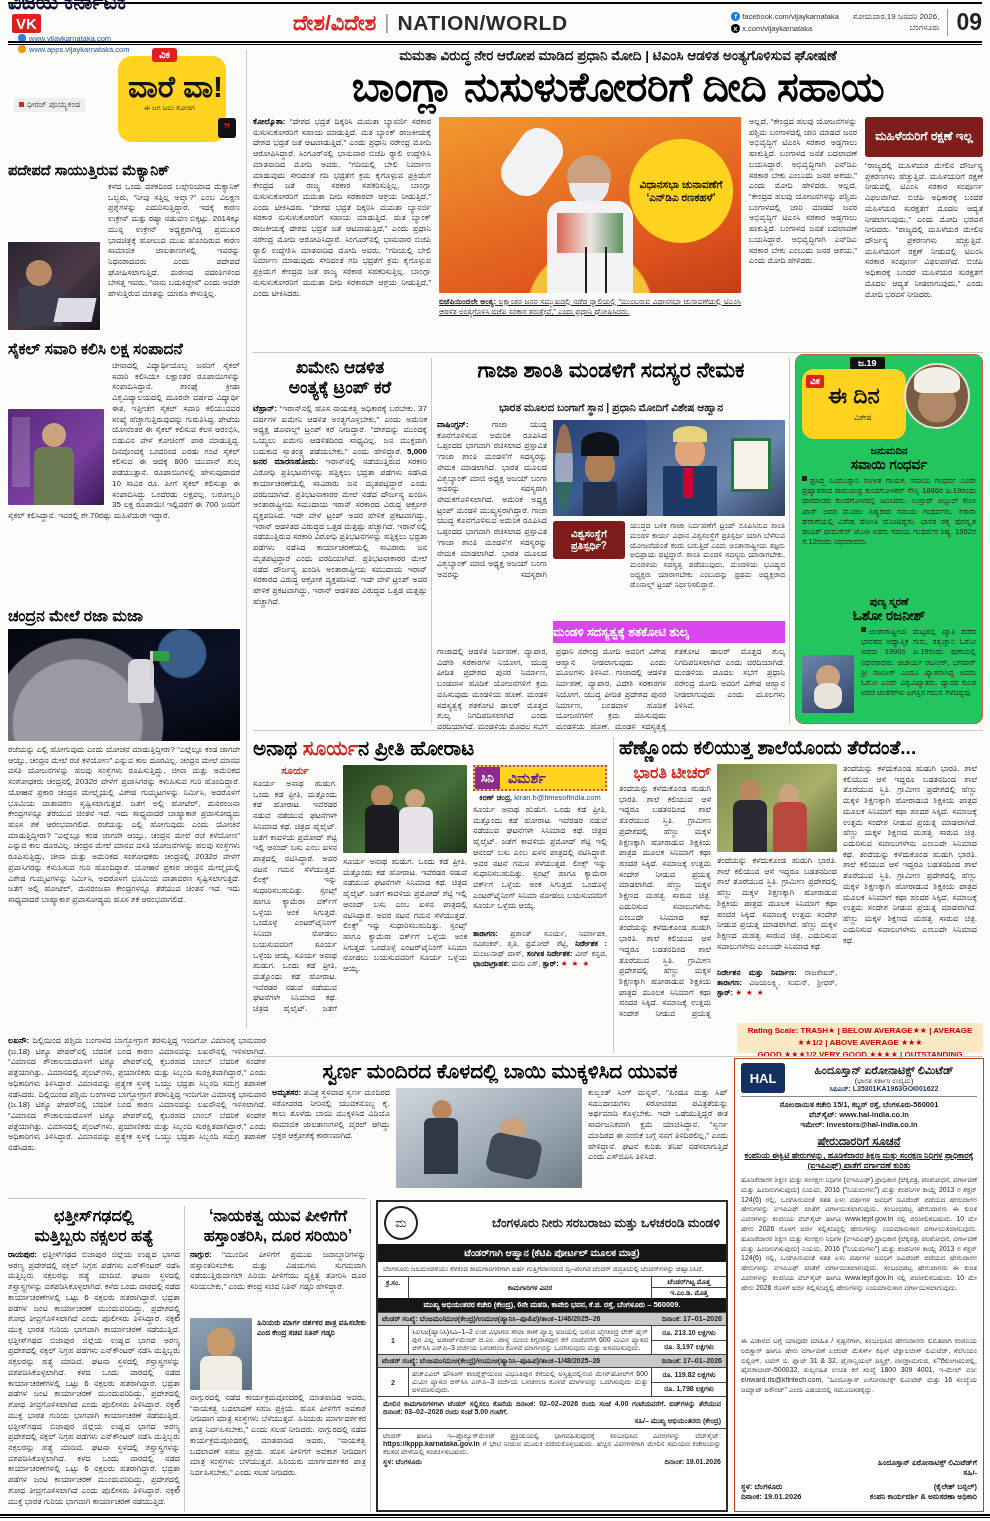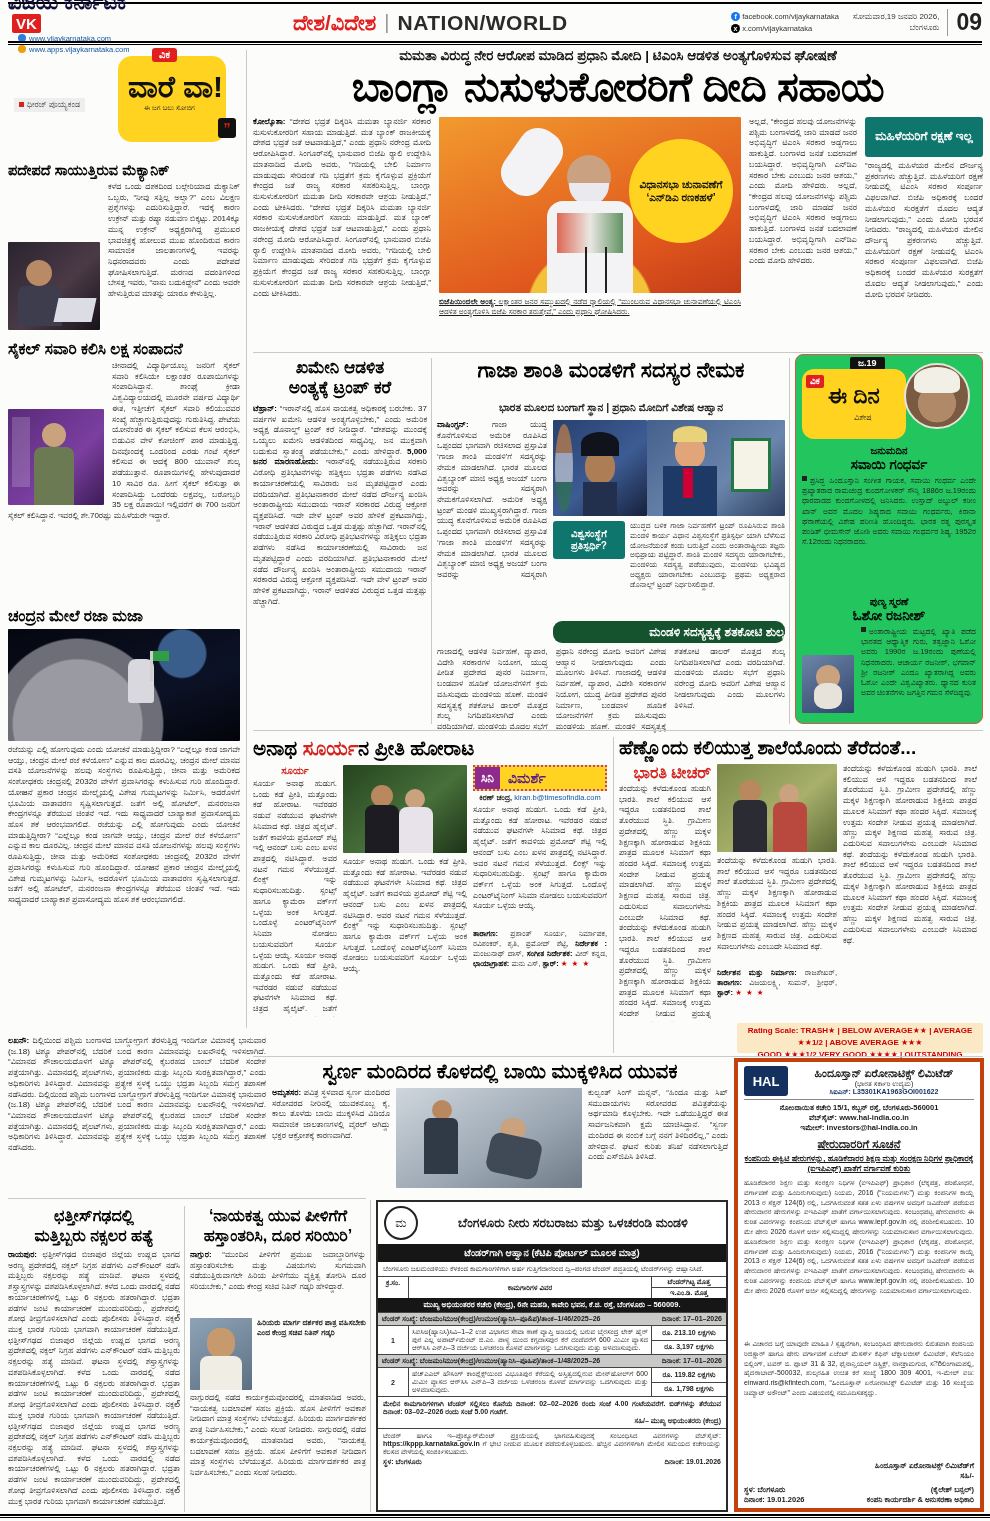--- a/index.html
+++ b/index.html
@@ -20,22 +20,22 @@
   .urls .ic{display:inline-block;width:8px;height:8px;border-radius:50%;margin-right:3px;vertical-align:-1px;}
   .sec-kn{color:#e01f1f;font-weight:bold;font-size:21px;}
   .sec-en{color:#2b2b2b;font-weight:bold;font-size:21px;letter-spacing:.5px;}
   .soc{font-size:7.5px;color:#333;line-height:1.6;}
   .datebox{font-size:8px;color:#333;text-align:right;line-height:1.3;}
   .pageno{font-size:23px;font-weight:bold;color:#222;border-left:1px solid #999;padding-left:8px;margin-left:8px;}
   
   .kicker{font-size:13.5px;font-weight:bold;text-align:center;color:#111;}
   .mainhead{font-size:41px;font-weight:800;text-align:center;color:#000;letter-spacing:-.5px;}
   .h2{font-weight:800;color:#000;text-align:center;}
-  .redbox{background:#0f766e;color:#fff;font-weight:bold;text-align:center;border-radius:3px;}
-  .tealbox{background:#14532d;color:#fff;font-weight:bold;text-align:right;border-radius:9px;}
+  .redbox{background:#7f1d1d;color:#fff;font-weight:bold;text-align:center;border-radius:3px;}
+  .tealbox{background:#d946ef;color:#fff;font-weight:bold;text-align:left;border-radius:0;}
   .ybubble{background:#ffd320;border-radius:50%;display:flex;align-items:center;justify-content:center;text-align:center;font-weight:bold;color:#111;}
   
   .ph{position:absolute;overflow:hidden;border-radius:1px;}
   .cap{font-size:7.5px;line-height:1.3;color:#222;text-align:justify;}
   
   .vv-bubble{position:absolute;background:#ffd320;border-radius:14px;}
   .vv-tag{position:absolute;background:#e01f1f;color:#fff;font-weight:bold;font-size:10px;padding:1px 7px;border-radius:3px;}
   .vv-main{font-weight:900;font-size:30px;color:#111;line-height:1;}
   .vv-sub{font-size:7px;color:#222;}
   .byline{font-size:8px;color:#444;}
@@ -52,21 +52,21 @@
   .credits{font-size:7.5px;line-height:1.35;color:#222;text-align:justify;}
   .credits b{color:#000;}
   .stars{color:#c00;font-weight:bold;letter-spacing:1px;}
   
   .tender{border:2px solid #2a2a2a;background:#fff;font-size:7px;}
   .tbar{background:#161616;color:#fff;font-weight:bold;text-align:center;font-size:9.5px;padding:3px 0;}
   .trow{display:flex;border-top:1px solid #444;}
   .tgray{background:#c9c9c7;font-weight:bold;display:flex;justify-content:space-between;padding:2px 4px;border-top:1px solid #444;}
   .tcell{padding:2px 3px;border-left:1px solid #444;}
   
-  .hal{border:4px solid #c2410c;background:#fff;}
+  .hal{border:1px solid #c2410c;background:#fff;}
   .hal .small{font-size:7px;line-height:1.4;text-align:justify;color:#222;}
   .u{text-decoration:underline;}
   .ctr{text-align:center;}
   .bold{font-weight:bold;}
 </style>
 </head>
 <body>
 
 <div id="page">
 
@@ -377,21 +377,21 @@
         <div style="position:absolute;left:104px;top:30px;width:26px;height:22px;border-radius:50%;background:#caa27e;"></div>
         <div style="position:absolute;left:92px;top:48px;width:52px;height:40px;background:#404a56;border-radius:10px;transform:rotate(12deg);"></div>
       </div>
       <div class="bt" style="flex:1;height:100px;"><span>ಕುಲ್ವಂತ್ ಸಿಂಗ್ ಮನ್ನನ್, “ಹಿಂದೂ ಮತ್ತು ಸಿಖ್ ಸಮುದಾಯಗಳು ಸರೋವರದ ಪವಿತ್ರತೆಯನ್ನು ಅರ್ಥಮಾಡಿ ಕೊಳ್ಳಬೇಕು. ಇದೇ ಒಡೆಯುತ್ತಿದ್ದರೆ ಈತ ಸಾರ್ವಜನಿಕವಾಗಿ ಕ್ಷಮೆ ಯಾಚಿಸಿದ್ದಾನೆ. “ಸ್ವರ್ಣ ಮಂದಿರದ ಈ ನಂಬಿಕೆ ಬಗ್ಗೆ ನನಗೆ ತಿಳಿದಿರಲಿಲ್ಲ,” ಎಂದು ಹೇಳಿದ್ದಾನೆ. ಘಟನೆ ಕುರಿತು ತನಿಖೆ ನಡೆಸಲಾಗುತ್ತಿದೆ ಎಂದು ಎಸ್‌ಜಿಪಿಸಿ ತಿಳಿಸಿದೆ.</span></div>
     </div>
   </div>
 
   <div class="abs tender" style="left:376px;top:1200px;width:352px;height:312px;box-sizing:border-box;">
     <div style="display:flex;align-items:center;gap:8px;padding:4px 6px;">
       <div style="width:30px;height:30px;border-radius:50%;border:2px solid #222;display:flex;align-items:center;justify-content:center;font-size:12px;">ಮ</div>
-      <div style="font-size:12.5px;font-weight:bold;flex:1;text-align:center;">ಬೆಂಗಳೂರು ನೀರು ಸರಬರಾಜು ಮತ್ತು ಒಳಚರಂಡಿ ಮಂಡಳಿ</div>
+      <div style="font-size:12.5px;font-weight:bold;flex:1;text-align:right;font-family:Liberation Serif, serif;">ಬೆಂಗಳೂರು ನೀರು ಸರಬರಾಜು ಮತ್ತು ಒಳಚರಂಡಿ ಮಂಡಳಿ</div>
     </div>
     <div class="tbar">ಟೆಂಡರ್‌ಗಾಗಿ ಆಹ್ವಾನ (ಕೆಟಿಪಿ ಪೋರ್ಟಲ್ ಮೂಲಕ ಮಾತ್ರ)</div>
     <div style="padding:3px 5px;text-align:justify;">ಬೆಂಗಳೂರು ಜಲಮಂಡಳಿಯು ಕೆಳಕಂಡ ಕಾಮಗಾರಿಗಳಿಗಾಗಿ ಅರ್ಹ ಗುತ್ತಿಗೆದಾರರಿಂದ ದ್ವಿ–ಪಂಗಡ ಟೆಂಡರ್ ಪದ್ಧತಿಯಲ್ಲಿ ಟೆಂಡರ್‌ಗಳನ್ನು ಆಹ್ವಾನಿಸಿದೆ.</div>
     <div class="trow">
       <div class="tcell bold" style="width:24px;border-left:none;text-align:center;">ಕ್ರ.ಸಂ.</div>
       <div class="tcell bold ctr" style="flex:1;display:flex;align-items:center;justify-content:center;">ಕಾಮಗಾರಿಗಳ ವಿವರ</div>
       <div style="width:74px;border-left:1px solid #444;">
         <div class="bold ctr" style="padding:1px;">ಟೆಂಡರ್‌ಗಿಟ್ಟ ಮೊತ್ತ</div>
         <div class="bold ctr" style="padding:1px;border-top:1px solid #444;">ಇ.ಎಂ.ಡಿ. ಮೊತ್ತ</div>
       </div>

